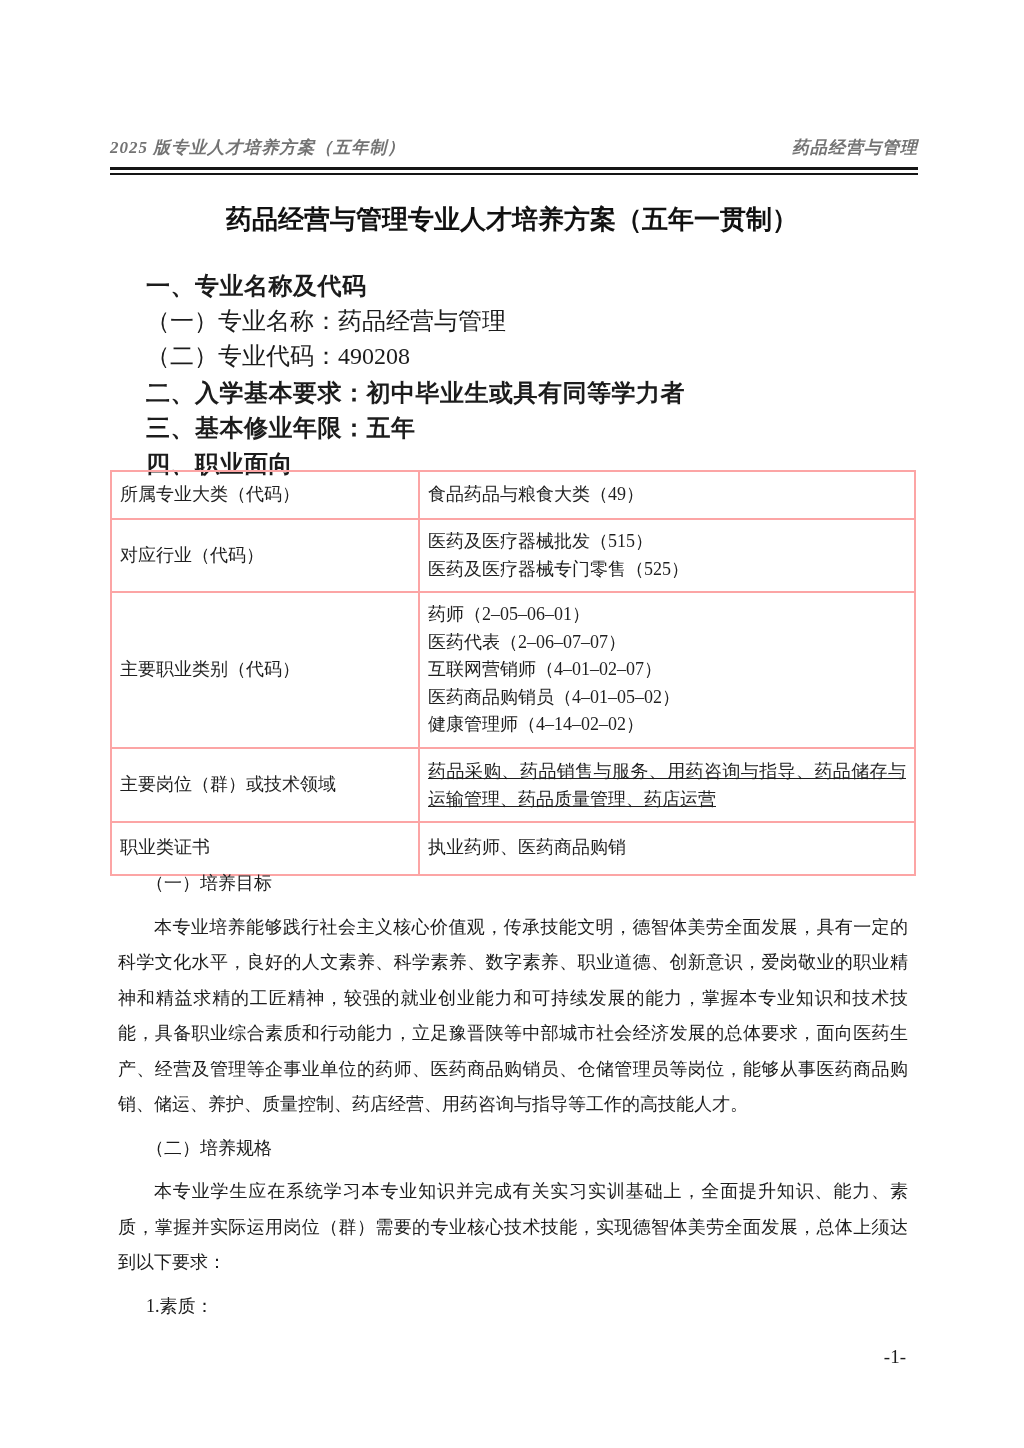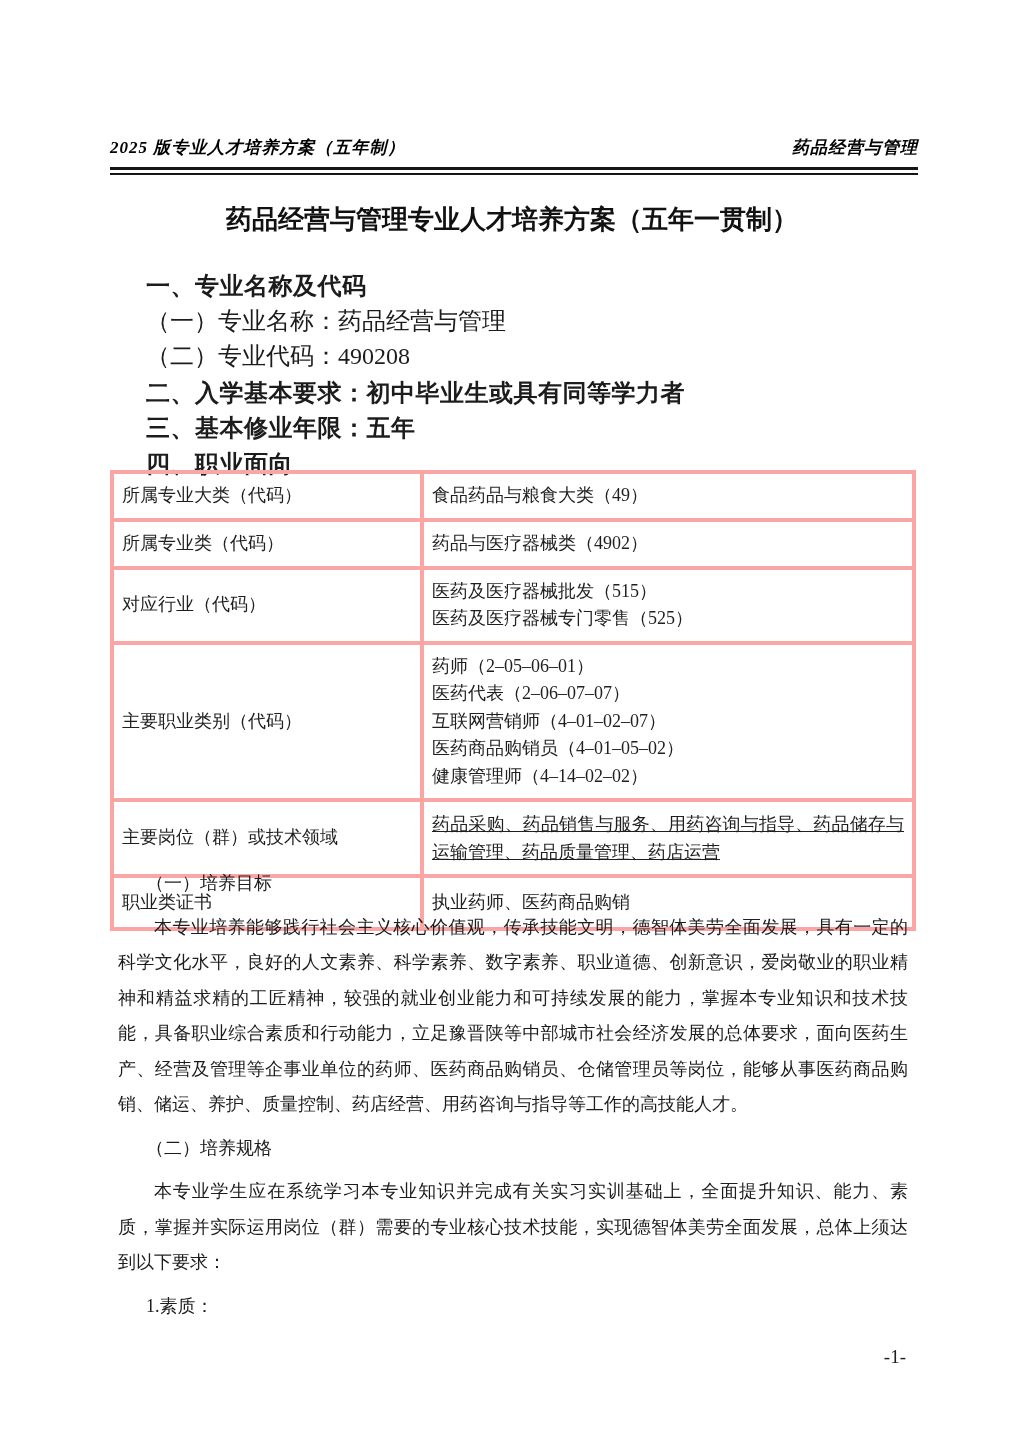--- a/index.html
+++ b/index.html
@@ -10,21 +10,21 @@
     color:#1c1c1c;
     font-family:"Liberation Serif","DejaVu Serif",serif;
     overflow:hidden;
   }
   
   .page-header{
     position:absolute;top:136px;left:110px;right:106px;
     display:flex;justify-content:space-between;align-items:flex-end;
     font-family:"Liberation Serif","DejaVu Serif",serif;
     font-style:italic;font-weight:bold;font-size:17px;
-    color:#000000;
+    color:#737373;
     letter-spacing:1px;
   }
   .header-rule{
     position:absolute;top:167px;left:110px;right:106px;
     height:3px;
     border-top:3px solid #151515;
     border-bottom:2px solid #151515;
   }
   
   .content{position:absolute;left:110px;width:806px;top:0;}
@@ -50,21 +50,21 @@
   }
   
   .career-table{
     position:absolute;top:470px;left:0;
     width:806px;
     border-collapse:collapse;
     table-layout:fixed;
     font-size:18px;color:#1f1f1f;
   }
   .career-table td{
-    border:4px solid #fca5a5;
+    border:2px solid #fca5a5;
     padding:8px 8px;
     vertical-align:middle;
   }
   .career-table td.label-cell{width:290px;}
   .cell-line{line-height:27.5px;text-align:left;}
   .cell-just{line-height:28px;text-align:justify;text-decoration:underline;}
   tr.r0{height:48px;} tr.r1{height:47px;} tr.r2{height:53px;}
   tr.r3{height:138px;} tr.r4{height:55px;} tr.r5{height:53px;}
   
   .section-five{position:absolute;top:866px;left:0;width:806px;font-size:18px;}
@@ -108,28 +108,20 @@
     <table class="career-table">
       <tbody>
         <tr class="r0">
           <td class="label-cell">
             <div class="cell-line">所属专业大类（代码）</div>
           </td>
           <td>
             <div class="cell-line">食品药品与粮食大类（49）</div>
           </td>
         </tr>
-        <tr class="r1">
-          <td class="label-cell">
-            <div class="cell-line">所属专业类（代码）</div>
-          </td>
-          <td>
-            <div class="cell-line">药品与医疗器械类（4902）</div>
-          </td>
-        </tr>
         <tr class="r2">
           <td class="label-cell">
             <div class="cell-line">对应行业（代码）</div>
           </td>
           <td>
             <div class="cell-line">医药及医疗器械批发（515）</div>
             <div class="cell-line">医药及医疗器械专门零售（525）</div>
           </td>
         </tr>
         <tr class="r3">

